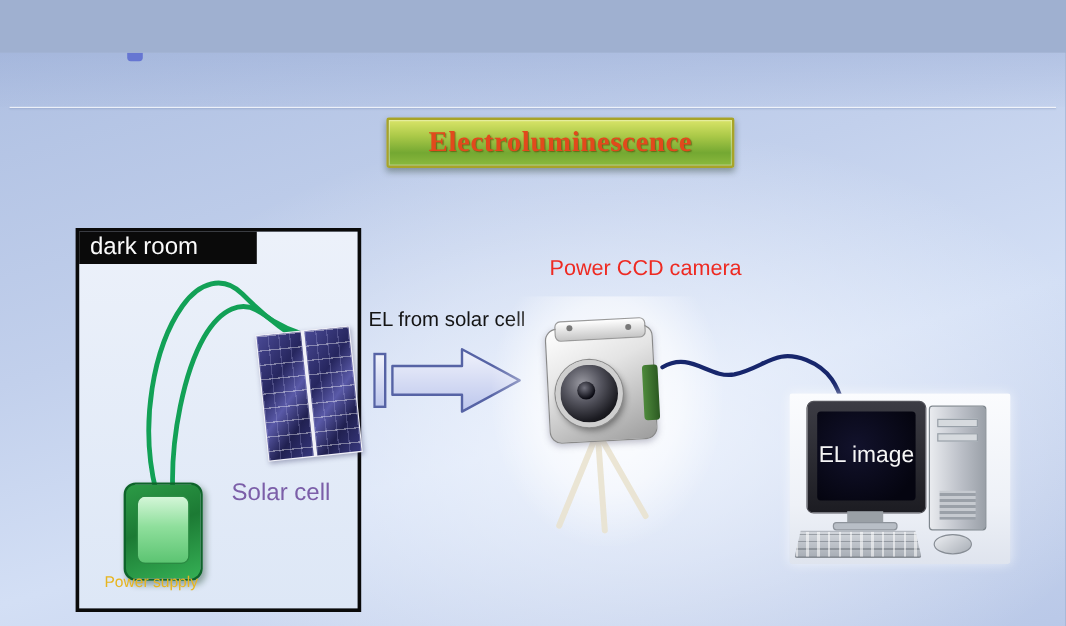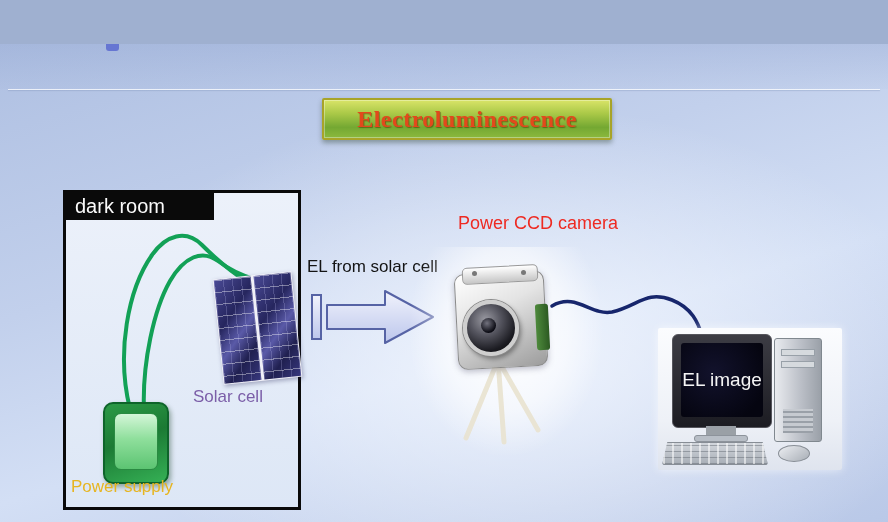--- a/index.html
+++ b/index.html
@@ -35,28 +35,28 @@
     display:flex;align-items:center;padding-left:9px;box-sizing:border-box;}
   .dark-room-header span{color:#fafafa;font-size:20px;}
   .wires{position:absolute;left:0;top:0;}
   .solar-cell{position:absolute;left:152px;top:82px;width:77px;height:104px;transform:rotate(-6deg);
     display:flex;gap:3px;background:#f0f0f8;padding:1px;box-shadow:1px 2px 4px rgba(40,40,90,0.35);}
   .sc-panel{flex:1;
     background-image:
       repeating-linear-gradient(180deg, rgba(255,255,255,0.4) 0 1px, rgba(255,255,255,0) 1px 12px),
       repeating-linear-gradient(90deg, rgba(180,180,230,0.25) 0 1px, rgba(0,0,0,0) 1px 9px),
       linear-gradient(130deg,#4a4a96 0%,#26265e 35%,#5a5aa8 55%,#202050 75%,#38387e 100%);}
-  .solar-label{position:absolute;left:127px;top:194px;font-size:17px;color:#7b5ea8;}
+  .solar-label{position:absolute;left:127px;top:207px;font-size:20px;color:#7b5ea8;}
   .psu{position:absolute;left:37px;top:209px;width:66px;height:82px;border-radius:10px;
     background:linear-gradient(160deg,#2c9a46 0%,#1c7a34 45%,#35b055 100%);
     border:2px solid #0e642a;box-shadow:2px 3px 5px rgba(20,60,30,0.4);box-sizing:border-box;}
   .psu-inner{position:absolute;left:9px;top:9px;right:9px;bottom:12px;border-radius:7px;
     background:linear-gradient(180deg,#d4f6d8 0%,#8fdf9c 45%,#5cc472 100%);
     border:1px solid #2a8a42;}
-  .psu-label{position:absolute;left:5px;top:284px;font-size:17px;color:#e7b520;}
+  .psu-label{position:absolute;left:21px;top:284px;font-size:13px;color:#e7b520;}
 
   
   .el-text{position:absolute;left:307px;top:213px;font-size:17px;color:#141414;}
   .arrow-svg{position:absolute;left:311px;top:245px;}
   .ccd-label{position:absolute;left:442px;top:169px;width:192px;text-align:center;font-size:18px;color:#ee2a22;}
 
   
   .camera-glow{position:absolute;left:410px;top:203px;width:192px;height:208px;
     background:radial-gradient(ellipse at 50% 40%, rgba(255,255,255,0.95) 0%, rgba(255,255,255,0.55) 45%, rgba(255,255,255,0) 72%);}
   .tripod{position:absolute;left:440px;top:308px;}

